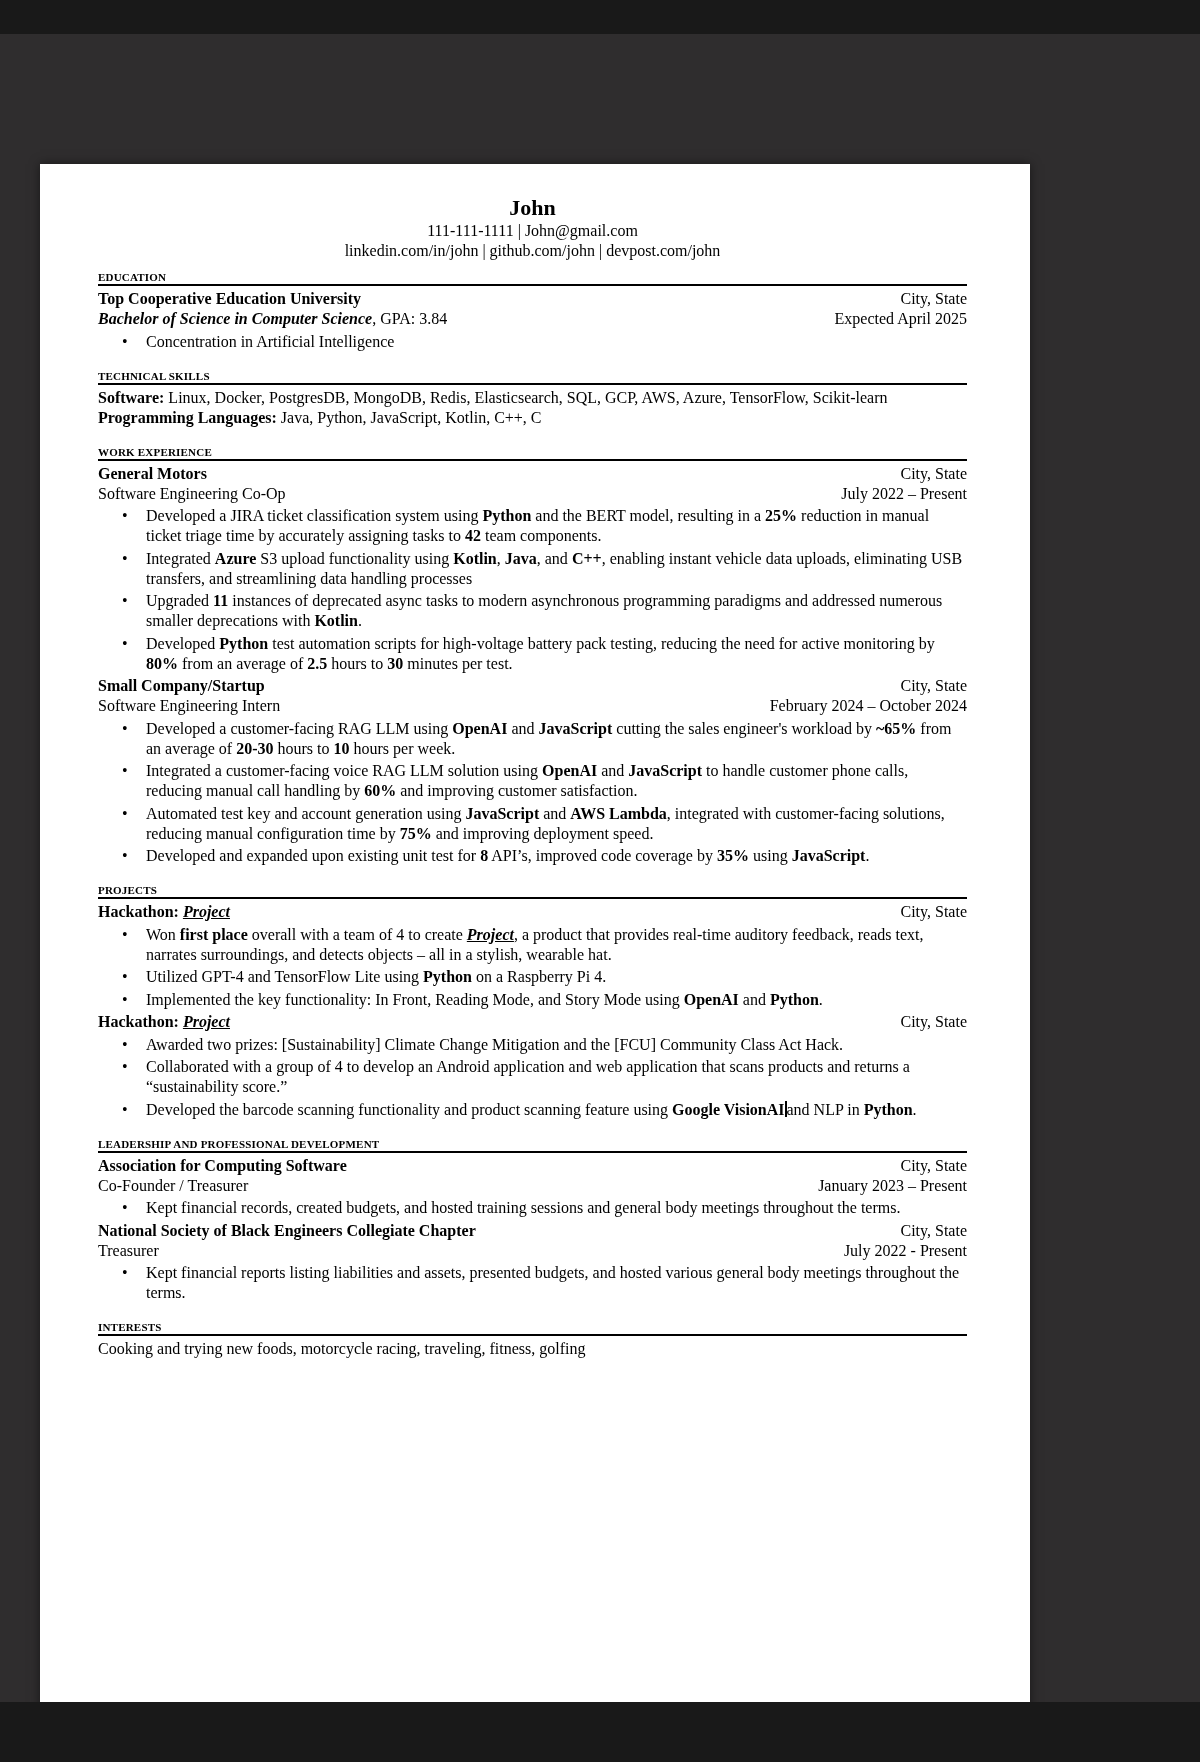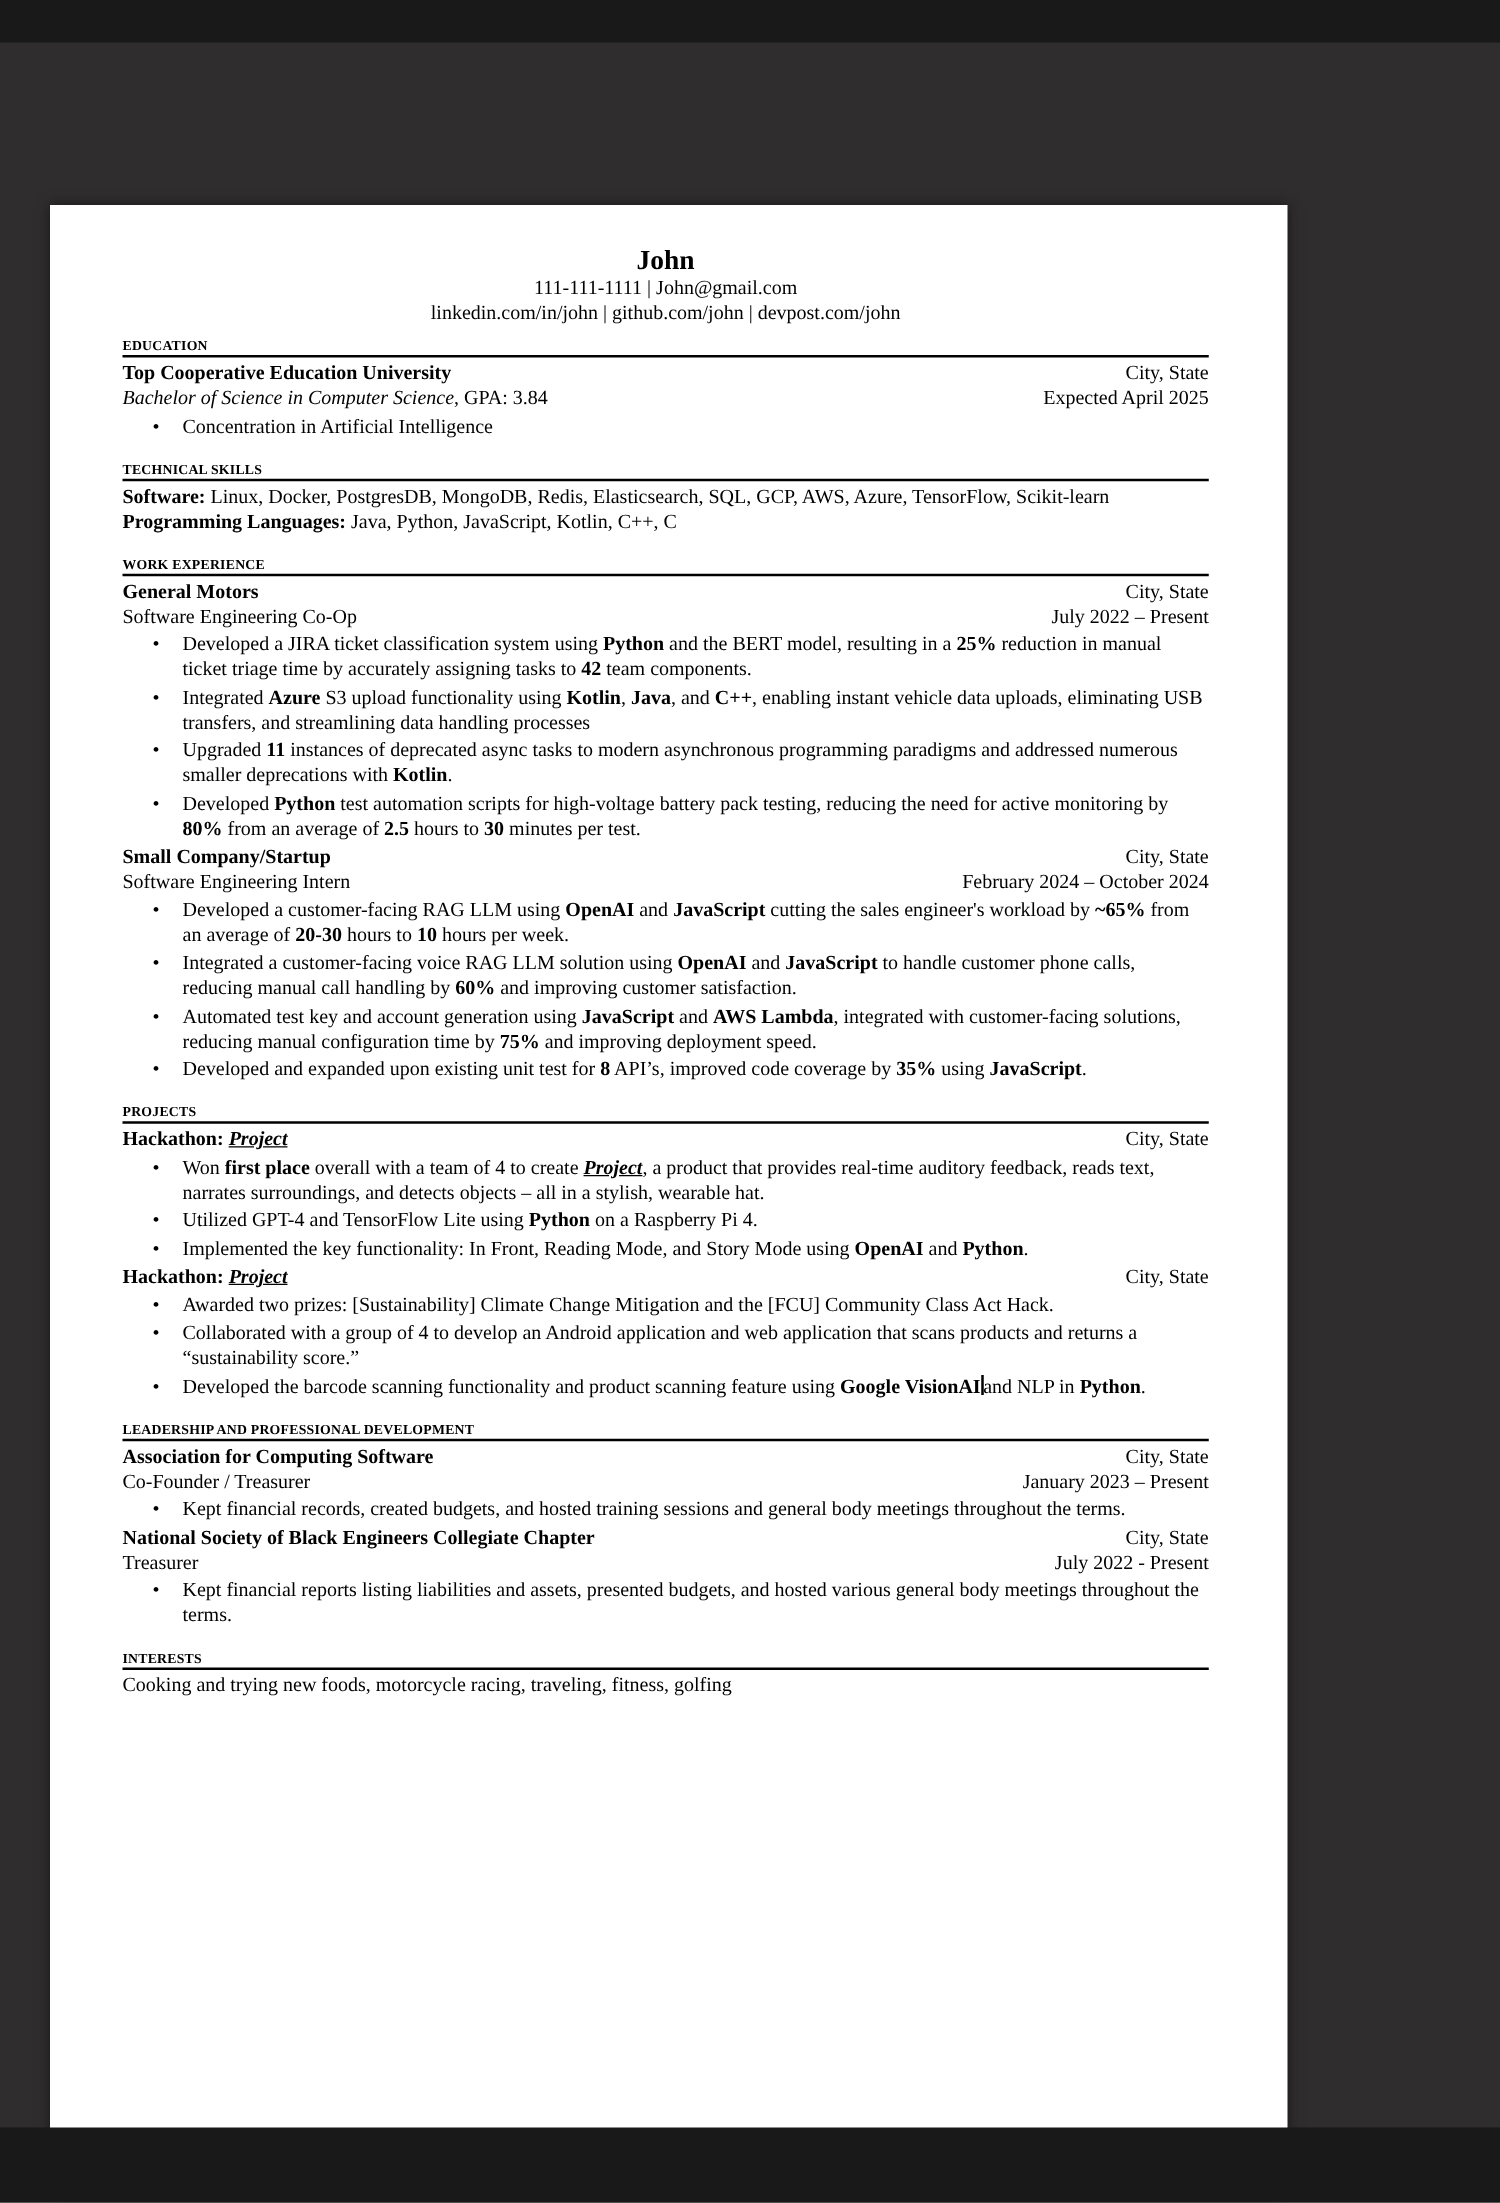--- a/index.html
+++ b/index.html
@@ -22,21 +22,21 @@
   .contact{font-size:16px;line-height:20px;}
   section{margin-top:18px;}
   section.first{margin-top:10px;}
   .sec-heading{
     font-size:11px;font-weight:bold;margin:0 0 3px 0;padding:0 0 1px 0;
     border-bottom:2px solid #000;letter-spacing:0.2px;
   }
   .row{display:flex;justify-content:space-between;font-size:16px;line-height:20px;}
   .row .right{white-space:nowrap;padding-left:12px;text-align:center;}
   .fb{font-weight:bold;}
-  .fi{font-style:italic;}
+  .fi{font-style:italic;font-weight:bold;}
   .fu{text-decoration:underline;}
   .bullet{display:flex;font-size:16px;line-height:20px;margin:2.5px 0;}
   .blt{flex:none;margin-left:24px;width:24px;}
   .btxt{flex:1;}
   .caret{display:inline-block;width:2px;height:16px;background:#000;vertical-align:-2px;}
   .plain-line{font-size:16px;line-height:20px;}
 </style>
 </head>
 <body>
 

